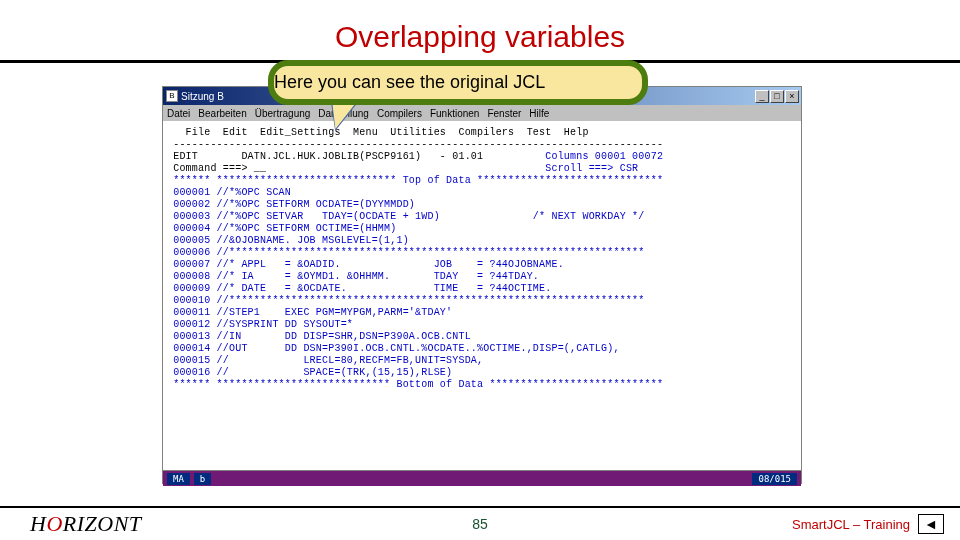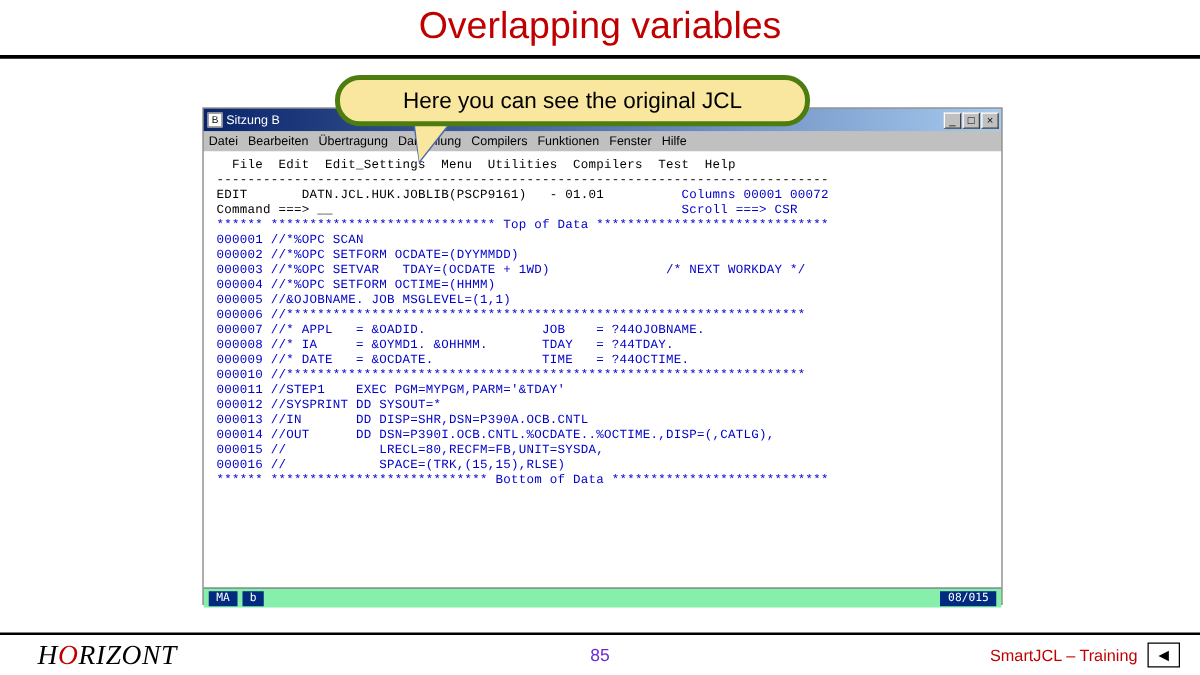--- a/index.html
+++ b/index.html
@@ -9,37 +9,37 @@
     background: #fff;
     font-family: Arial, sans-serif;
     position: relative;
     overflow: hidden;
   }
   .slide-title {
     text-align: center;
     font-size: 30px;
     color: #c00000;
     font-weight: normal;
-    padding-top: 4px;
+    padding-top: 20px;
     padding-bottom: 6px;
   }
   .title-underline {
     width: 100%;
     height: 3px;
     background: #000;
   }
   .callout {
     position: absolute;
     left: 268px;
     top: 60px;
     width: 380px;
     background: #f9e79f;
-    border: 4px solid #4d7c0f;
+    border: 6px solid #4d7c0f;
     border-radius: 20px;
-    text-align: center;
+    text-align: left;
     font-size: 18px;
     padding: 6px 0;
     z-index: 10;
   }
   .callout-tail {
     position: absolute;
     left: 328px;
     top: 92px;
     width: 0; height: 0;
     border-left: 10px solid transparent;
@@ -109,21 +109,21 @@
     font-size: 10px;
     line-height: 12px;
     white-space: pre;
     padding: 6px 4px 4px 4px;
     height: 349px;
     letter-spacing: 0.2px;
   }
   .blue { color: #0000c8; }
   .statusbar {
     height: 16px;
-    background: #86efac;
+    background: #701a75;
     border-top: 1px solid #808080;
     display: flex;
     align-items: center;
     justify-content: space-between;
     padding: 0 4px;
     font-size: 9px;
   }
   .status-box {
     background: #002b7f;
     color: #fff;
@@ -149,21 +149,21 @@
     background: #000;
   }
   .brand {
     font-family: "Times New Roman", serif;
     font-size: 22px;
     color: #000;
     font-style: italic;
     letter-spacing: 0.5px;
   }
   .brand .red-o { color: #c00000; font-style: italic; }
-  .pagenum { font-size: 14px; color: #6d28d9; position: absolute; left: 50%; transform: translateX(-50%); text-align: right;}
+  .pagenum { font-size: 14px; color: #14532d; position: absolute; left: 50%; transform: translateX(-50%); text-align: right;}
   .course { font-size: 13px; color: #c00000; }
   .nav-icon {
     width: 26px; height: 20px;
     border: 1px solid #000;
     margin-left: 8px;
     display: inline-flex;
     align-items: center;
     justify-content: center;
     font-size: 14px;
   }

